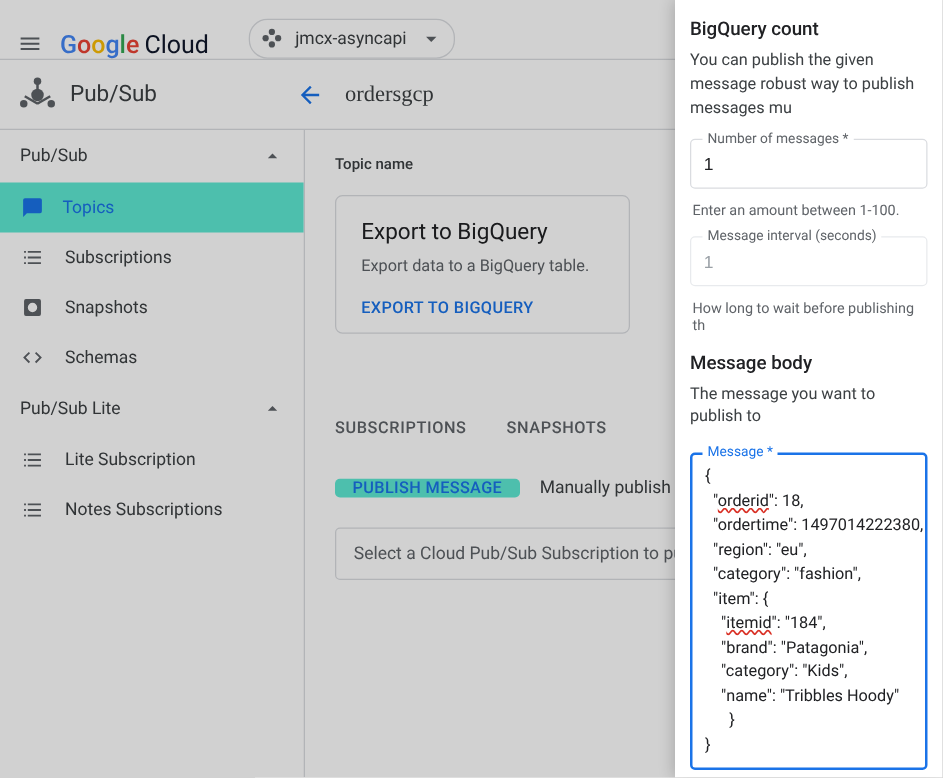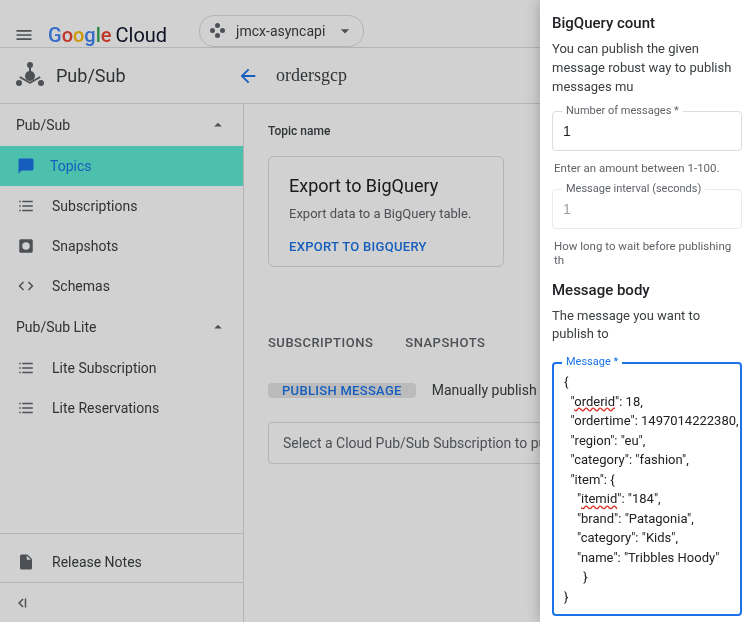--- a/index.html
+++ b/index.html
@@ -88,21 +88,21 @@
       border: 1px solid #dadce0; border-radius: 6px; padding: 18px 20px 12px; width: 236px;
       margin-bottom: 60px;
     }
     .bq-title { font-size: 18px; color:#202124; margin-bottom: 10px; }
     .bq-desc { font-size: 13px; color:#5f6368; margin-bottom: 18px; }
     .bq-link { color:#1a73e8; font-weight:500; font-size: 13px; cursor:pointer; letter-spacing: 0.3px;}
     .tabs-row { display:flex; gap: 32px; margin-bottom: 24px;}
     .tab { font-size: 13px; font-weight:500; color:#5f6368; letter-spacing:0.5px; padding: 8px 0; cursor:pointer;}
     .publish-row { display:flex; align-items:center; gap: 16px; margin-bottom: 24px;}
     .publish-chip {
-      background:#e5e5e5; color:#1a73e8; font-weight:500; font-size:13px;
+      background:#5eead4; color:#1a73e8; font-weight:500; font-size:13px;
       padding: 0 14px; border-radius: 4px; cursor:pointer; letter-spacing: 0.3px;
     }
     .publish-manual { font-size: 14px; color:#3c4043; }
     .sub-select {
       border:1px solid #dadce0; border-radius:4px; height: 42px;
       display:flex; align-items:center; padding: 0 14px; color:#5f6368; font-size:14px;
     }
     
     .overlay-dim {
       position:absolute; top:0; left:0; right:0; bottom:0;
@@ -249,38 +249,21 @@
             </svg>
           </div>
         <span>Lite Subscription</span>
       </div>
       <div class="nav-item">
         <div class="nav-icon">
             <svg width="18" height="18" viewBox="0 0 24 24">
               <path fill="currentColor" d="M3 5h2v2H3zm4 0h14v2H7zM3 11h2v2H3zm4 0h14v2H7zM3 17h2v2H3zm4 0h14v2H7z"></path>
             </svg>
           </div>
-        <span>Lite Reservations</span>
-      </div>
-      <div class="sidebar-footer">
-        <div class="nav-divider"></div>
-        <div class="nav-item">
-          <div class="nav-icon">
-              <svg width="18" height="18" viewBox="0 0 24 24">
-                <path fill="currentColor" d="M14 2H6a2 2 0 0 0-2 2v16a2 2 0 0 0 2 2h12a2 2 0 0 0 2-2V8l-6-6zm-1 7V3.5L18.5 9H13z"></path>
-              </svg>
-            </div>
-          <span>Release Notes</span>
-        </div>
-        <div class="collapse-btn">
-          <svg width="18" height="18" viewBox="0 0 24 24">
-              <path fill="#5f6368" d="M15.41 7.41 14 6l-6 6 6 6 1.41-1.41L10.83 12z"></path>
-              <path fill="#5f6368" d="M19 6h-2v12h2z"></path>
-            </svg>
-        </div>
+        <span>Notes Subscriptions</span>
       </div>
     </div>
 
     <div class="content">
       <div class="label-heading">Topic name</div>
       <div class="bq-card">
         <div class="bq-title">Export to BigQuery</div>
         <div class="bq-desc">Export data to a BigQuery table.</div>
         <div class="bq-link">EXPORT TO BIGQUERY</div>
       </div>

